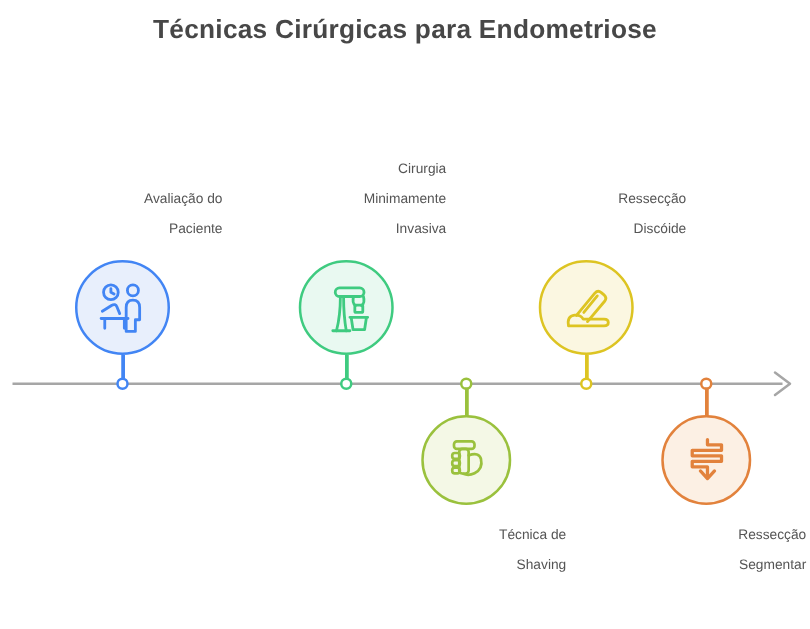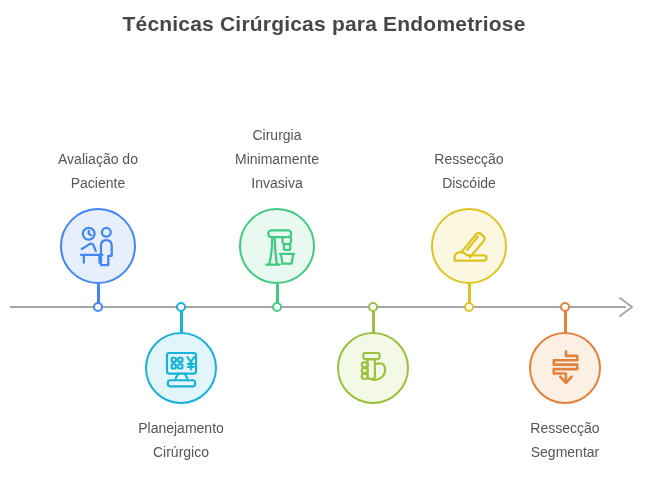--- a/index.html
+++ b/index.html
@@ -32,22 +32,22 @@
     left: 616px; top: 295px;
     width: 26px; height: 24px;
   }
   .node { position: absolute; top: 0; width: 160px; height: 503px; }
   .n1 { left: 18px; }  .n2 { left: 101px; } .n3 { left: 197px; }
   .n4 { left: 293px; } .n5 { left: 389px; } .n6 { left: 485px; }
 
   .label {
     position: absolute; left: 0;
     width: 160px;
-    text-align: center;
-    font-size: 14px;
+    text-align: right;
+    font-size: 11px;
     line-height: 24px;
     color: var(--text-color, #555);
     white-space: pre-line;
   }
   .above .label { bottom: 308px; }
   .below .label { top: 416px; }
 
   .circle {
     position: absolute;
     border: 2.5px solid var(--c, #999);
@@ -99,38 +99,20 @@
         <circle cx="32" cy="9.5" r="4.5"></circle>
         <path d="M26.5 43 V23.5 Q26.5 17.5 32 17.5 Q37.5 17.5 37.5 23.5 V33.5 H34 V43 H26.5 Z"></path>
         <path d="M7 26.5 L14.5 21.8 Q17.8 20 19 23 L21.2 28.5"></path>
         <path d="M6 32.5 H28 M9 32.5 V40.5 M25 32.5 V40.5"></path>
       </svg>
     </div>
     <div class="stem"></div>
     <div class="dot"></div>
   </div>
 
-  <div class="node n2 below" style="--c: #18b1d8; --f: #e2f5fa;">
-    <div class="dot"></div>
-    <div class="stem"></div>
-    <div class="circle">
-      <svg class="icon-svg" width="45" height="45" viewBox="0 0 48 48" fill="none" stroke="currentColor" stroke-width="2.3" stroke-linecap="round" stroke-linejoin="round">
-        <rect x="8.5" y="7.5" width="31" height="22" rx="2.5"></rect>
-        <rect x="13.5" y="12.5" width="4.5" height="4.5" rx="1"></rect>
-        <rect x="20.5" y="12.5" width="4.5" height="4.5" rx="1"></rect>
-        <rect x="13.5" y="19.5" width="4.5" height="4.5" rx="1"></rect>
-        <rect x="20.5" y="19.5" width="4.5" height="4.5" rx="1"></rect>
-        <path d="M30.5 12 L34 17 L37.5 12 M34 17 V25 M30.8 19 H37.2 M30.8 22.2 H37.2"></path>
-        <path d="M20.5 29.5 L17.8 34.5 M27.5 29.5 L30.2 34.5"></path>
-        <rect x="9.5" y="36.5" width="29" height="6.5" rx="2.5"></rect>
-      </svg>
-    </div>
-    <div class="label">Planejamento
-Cirúrgico</div>
-  </div>
 
   <div class="node n3 above" style="--c: #3fcb80; --f: #e9f9f1;">
     <div class="label">Cirurgia
 Minimamente
 Invasiva</div>
     <div class="circle">
       <svg class="icon-svg" width="47" height="47" viewBox="0 0 48 48" fill="none" stroke="currentColor" stroke-width="2.3" stroke-linecap="round" stroke-linejoin="round">
         <path d="M12.5 42.5 H26.5"></path>
         <path d="M15.5 42.5 Q18.7 30 18.7 14.5 M23.5 42.5 Q21.3 30 21.3 14.5"></path>
         <rect x="14.5" y="7.5" width="23.5" height="7" rx="3.5"></rect>
@@ -149,20 +131,22 @@
     <div class="circle">
       <svg class="icon-svg" width="45" height="45" viewBox="0 0 48 48" fill="none" stroke="currentColor" stroke-width="2.3" stroke-linecap="round" stroke-linejoin="round">
         <rect x="13" y="7.5" width="17.5" height="6.5" rx="2.5"></rect>
         <rect x="17.5" y="14" width="8" height="21" rx="2.5"></rect>
         <rect x="11.5" y="17.5" width="6.5" height="5" rx="2.2"></rect>
         <rect x="11.5" y="23.7" width="6.5" height="5" rx="2.2"></rect>
         <rect x="11.5" y="29.9" width="6.5" height="5" rx="2.2"></rect>
         <path d="M25.5 19.5 Q34.5 16.5 36 22.5 Q38 31 30.5 34.8 Q25.5 37.3 21 35.3"></path>
       </svg>
     </div>
+    <div class="label">Técnica de
+Shaving</div>
   </div>
 
   <div class="node n5 above" style="--c: #ddc422; --f: #fbf7e1;">
     <div class="label">Ressecção
 Discóide</div>
     <div class="circle">
       <svg class="icon-svg" width="47" height="47" viewBox="0 0 48 48" fill="none" stroke="currentColor" stroke-width="2.3" stroke-linecap="round" stroke-linejoin="round">
         <path d="M15.5 30 L30.5 11.8 Q33 9 35.8 11.3 L38 13.2 Q40.7 15.6 38.5 18.4 L24.5 35"></path>
         <path d="M21.5 27.5 L32.5 14"></path>
         <path d="M9 38.5 Q7.5 30.5 14 29.8 Q19 29.3 21 33 L38 33 Q41.5 33 41.5 35.8 Q41.5 38.5 38 38.5 Z"></path>

